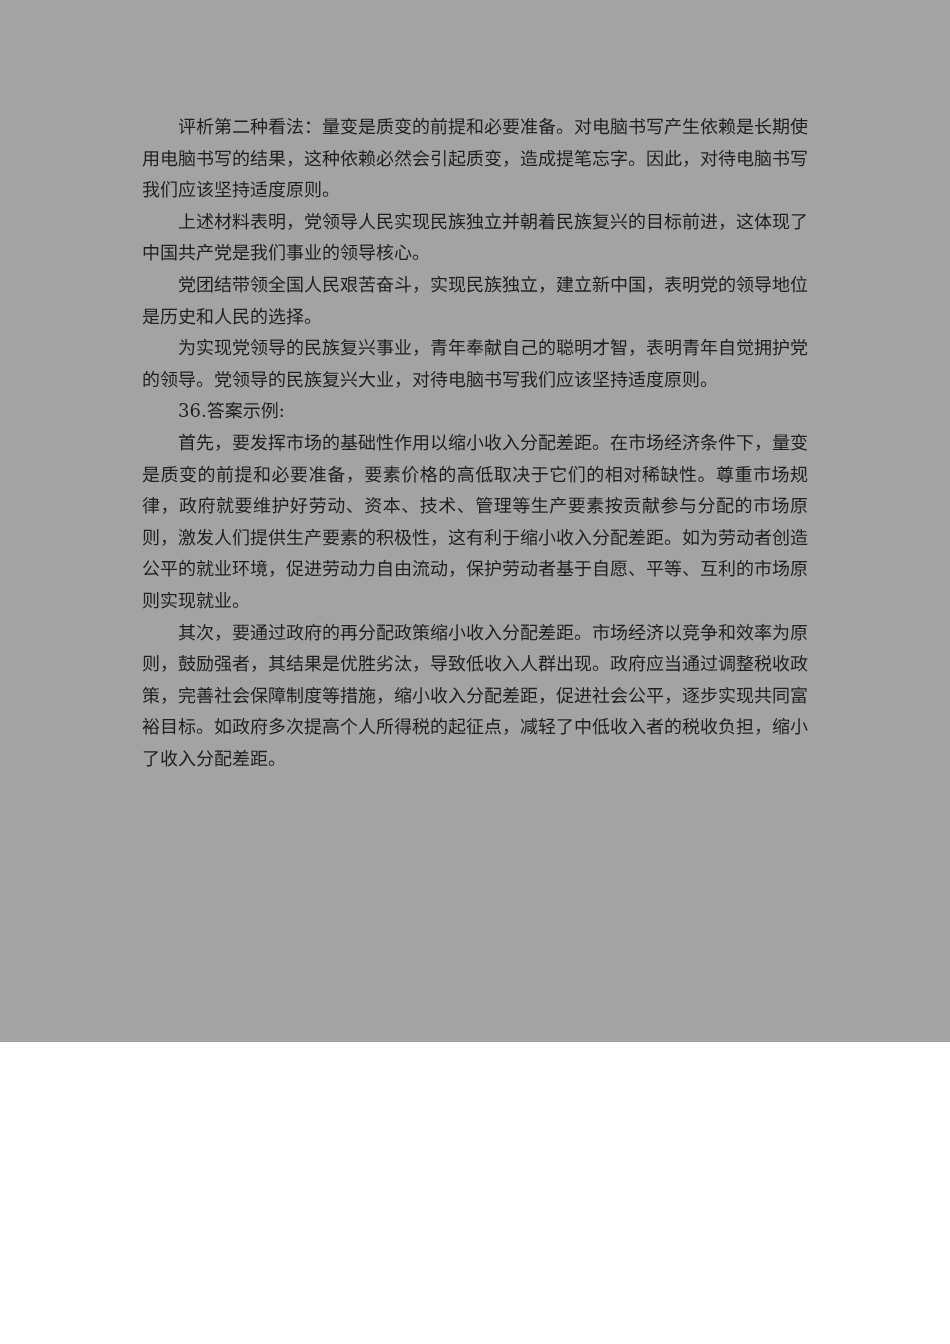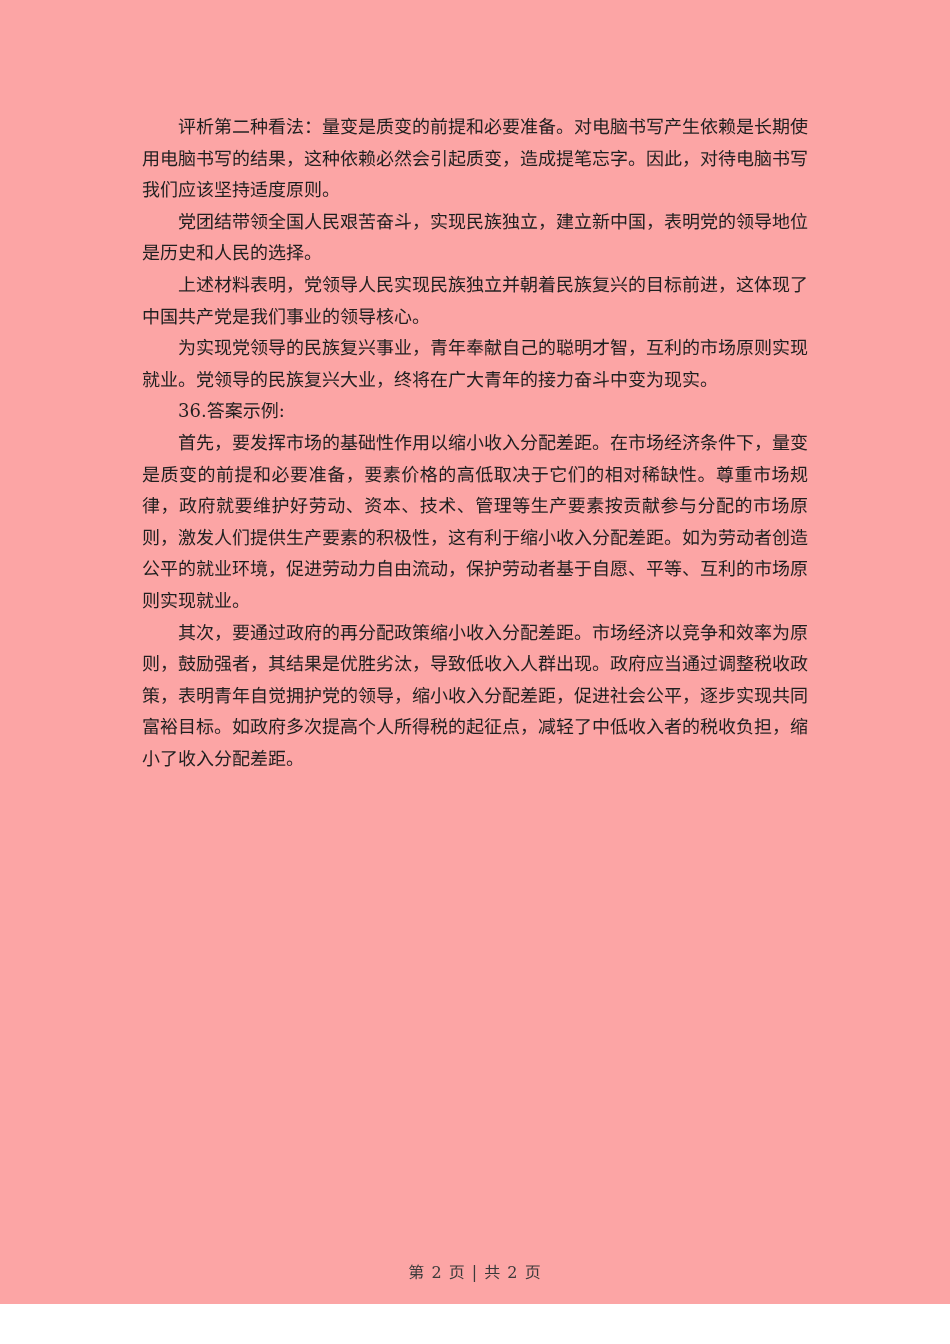--- a/index.html
+++ b/index.html
@@ -4,22 +4,22 @@
 <title>Document Page</title>
 <style>
   html, body {
     margin: 0;
     padding: 0;
     background: #ffffff;
   }
   .page {
     position: relative;
     width: 950px;
-    height: 1304px;
-    background: #fca5a5;
+    height: 1042px;
+    background: #a3a3a3;
     overflow: hidden;
     font-family: "DejaVu Serif", "Liberation Serif", serif;
   }
   .doc-body {
     position: absolute;
     left: 142px;
     top: 111px;
     width: 666px;
     color: #1f1f1f;
     font-size: 18px;
@@ -47,25 +47,25 @@
     margin-top: 40px;
   }
 </style>
 </head>
 <body>
 
 <div class="page">
 
   <div class="doc-body">
     <p>评析第二种看法：量变是质变的前提和必要准备。对电脑书写产生依赖是长期使用电脑书写的结果，这种依赖必然会引起质变，造成提笔忘字。因此，对待电脑书写我们应该坚持适度原则。</p>
+    <p>上述材料表明，党领导人民实现民族独立并朝着民族复兴的目标前进，这体现了中国共产党是我们事业的领导核心。</p>
     <p>党团结带领全国人民艰苦奋斗，实现民族独立，建立新中国，表明党的领导地位是历史和人民的选择。</p>
-    <p>上述材料表明，党领导人民实现民族独立并朝着民族复兴的目标前进，这体现了中国共产党是我们事业的领导核心。</p>
-    <p>为实现党领导的民族复兴事业，青年奉献自己的聪明才智，互利的市场原则实现就业。党领导的民族复兴大业，终将在广大青年的接力奋斗中变为现实。</p>
+    <p>为实现党领导的民族复兴事业，青年奉献自己的聪明才智，表明青年自觉拥护党的领导。党领导的民族复兴大业，对待电脑书写我们应该坚持适度原则。</p>
     <p>36.答案示例:</p>
     <p>首先，要发挥市场的基础性作用以缩小收入分配差距。在市场经济条件下，量变是质变的前提和必要准备，要素价格的高低取决于它们的相对稀缺性。尊重市场规律，政府就要维护好劳动、资本、技术、管理等生产要素按贡献参与分配的市场原则，激发人们提供生产要素的积极性，这有利于缩小收入分配差距。如为劳动者创造公平的就业环境，促进劳动力自由流动，保护劳动者基于自愿、平等、互利的市场原则实现就业。</p>
-    <p>其次，要通过政府的再分配政策缩小收入分配差距。市场经济以竞争和效率为原则，鼓励强者，其结果是优胜劣汰，导致低收入人群出现。政府应当通过调整税收政策，表明青年自觉拥护党的领导，缩小收入分配差距，促进社会公平，逐步实现共同富裕目标。如政府多次提高个人所得税的起征点，减轻了中低收入者的税收负担，缩小了收入分配差距。</p>
+    <p>其次，要通过政府的再分配政策缩小收入分配差距。市场经济以竞争和效率为原则，鼓励强者，其结果是优胜劣汰，导致低收入人群出现。政府应当通过调整税收政策，完善社会保障制度等措施，缩小收入分配差距，促进社会公平，逐步实现共同富裕目标。如政府多次提高个人所得税的起征点，减轻了中低收入者的税收负担，缩小了收入分配差距。</p>
   </div>
 
   <div class="page-footer">
     <span>第 2 页 | 共 2 页</span>
   </div>
 
 </div>
 
 </body></html>

